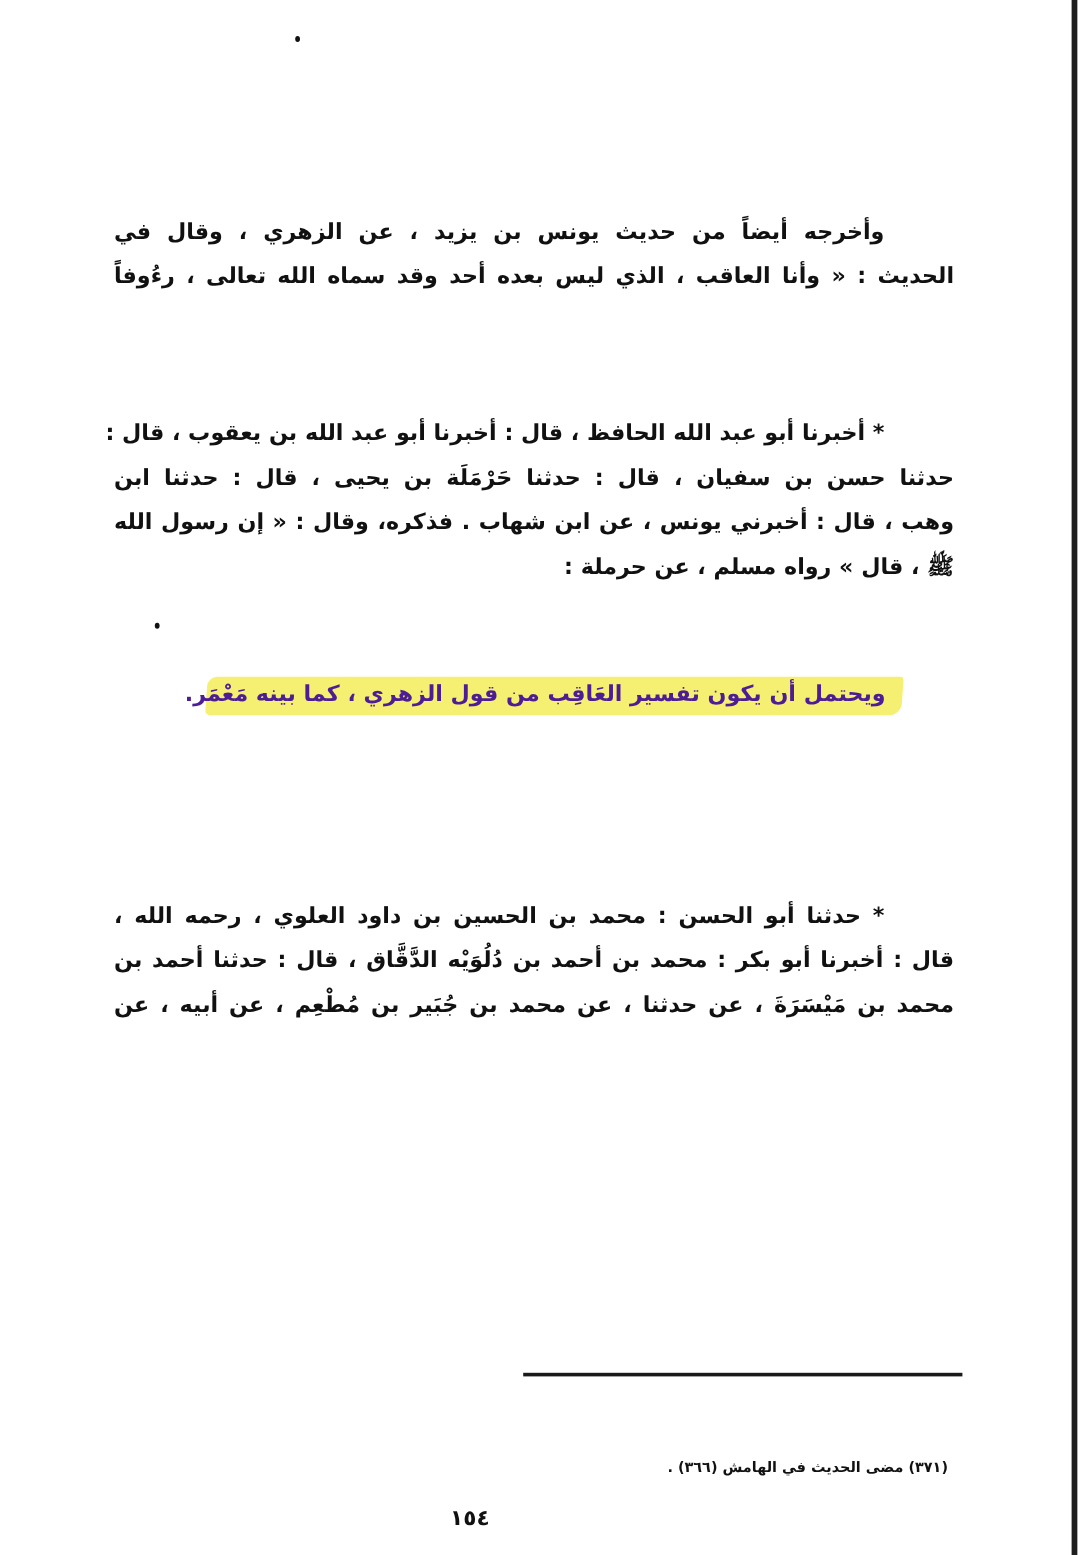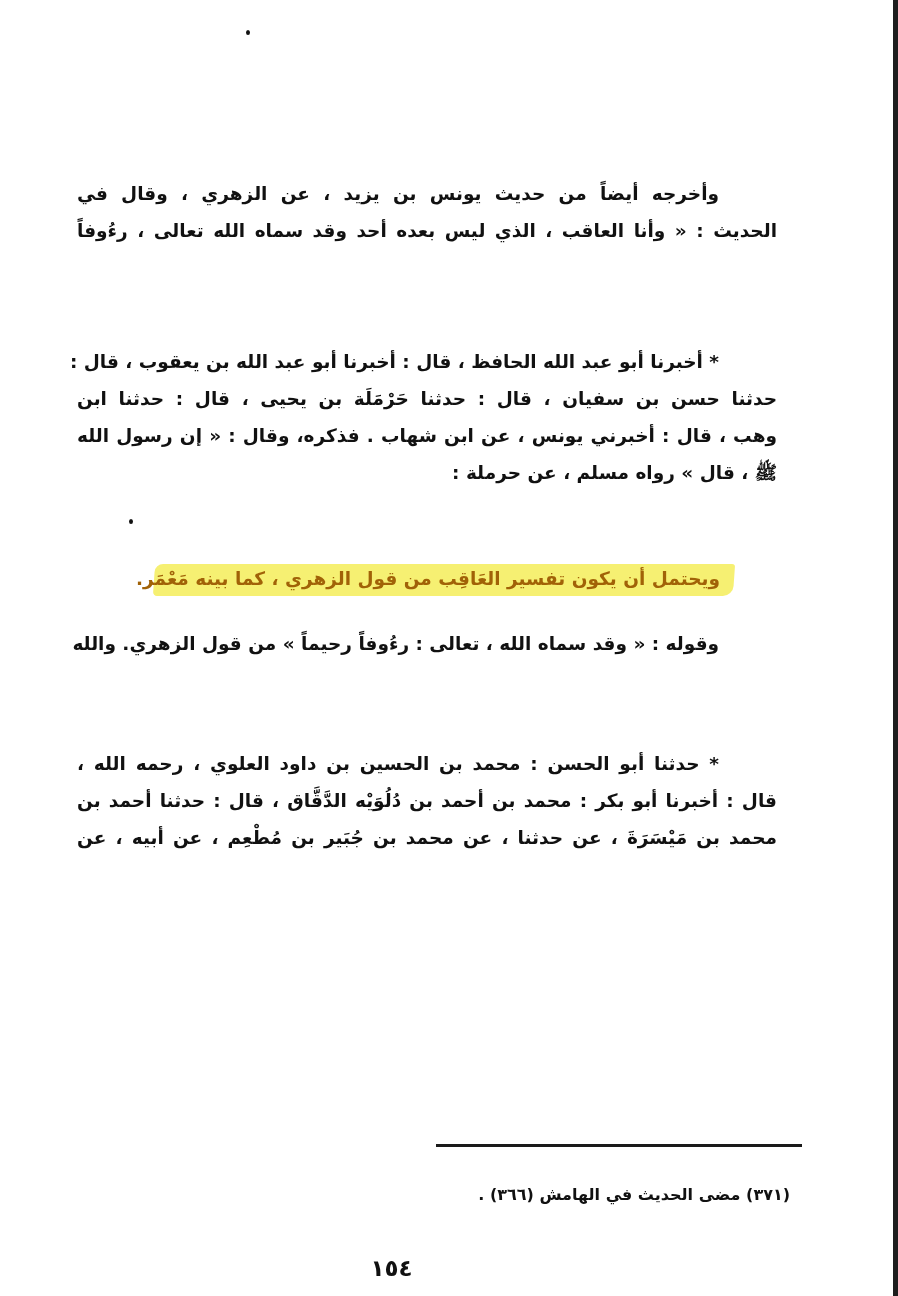--- a/index.html
+++ b/index.html
@@ -25,21 +25,21 @@
     }
     .speck {
       position: absolute;
       width: 4px;
       height: 5px;
       border-radius: 50%;
       background: #111;
     }
     .page {
       position: absolute;
-      left: 77px;
+      left: 95px;
       top: 0;
       width: 700px;
       height: 1113px;
       direction: rtl;
     }
     .para {
       position: absolute;
       left: 0;
       right: 0;
       font-size: 18.5px;
@@ -80,47 +80,47 @@
       opacity: 0.95;
     }
     .highlight-text {
       position: relative;
       font-size: 18.5px;
       font-weight: bold;
       line-height: 34px;
       text-align: right;
       padding-right: 14px;
       white-space: nowrap;
-      color: #a16207;
+      color: #4c1d95;
     }
     .footnote-rule {
       position: absolute;
       left: 436px;
       top: 1144px;
       width: 366px;
       height: 3px;
       background: #1a1a1a;
     }
     .footnote {
       position: absolute;
       right: 108px;
-      top: 1180px;
+      top: 1208px;
       direction: rtl;
-      font-size: 16px;
+      font-size: 12px;
       font-weight: bold;
       line-height: 30px;
       white-space: nowrap;
     }
     .page-number {
       position: absolute;
       left: 0;
       width: 783px;
       top: 1255px;
       text-align: center;
-      font-size: 23px;
+      font-size: 18px;
       font-weight: bold;
       direction: rtl;
     }
   </style>
 </head>
 <body>
 
 <div class="right-edge"></div>
 <div class="speck" style="left:246px;top:30px;"></div>
 <div class="speck" style="left:129px;top:519px;"></div>
@@ -133,21 +133,20 @@
   </div>
 
   <div class="para" style="top:343px;">
     <span class="line first">* أخبرنا أبو عبد الله الحافظ ، قال : أخبرنا أبو عبد الله بن يعقوب ، قال :</span>
     <span class="line">حدثنا حسن بن سفيان ، قال : حدثنا حَرْمَلَة بن يحيى ، قال : حدثنا ابن</span>
     <span class="line">وهب ، قال : أخبرني يونس ، عن ابن شهاب . فذكره، وقال : « إن رسول الله</span>
     <span class="line last">ﷺ ، قال » رواه مسلم ، عن حرملة :</span>
   </div>
 
   <div class="para" style="top:625px;">
-    <span class="line first">وقوله : « وقد سماه الله ، تعالى : رءُوفاً رحيماً » من قول الزهري. والله</span>
   </div>
 
   <div class="para" style="top:745px;">
     <span class="line first">* حدثنا أبو الحسن : محمد بن الحسين بن داود العلوي ، رحمه الله ،</span>
     <span class="line">قال : أخبرنا أبو بكر : محمد بن أحمد بن دُلُوَيْه الدَّقَّاق ، قال : حدثنا أحمد بن</span>
     <span class="line">محمد بن مَيْسَرَةَ ، عن حدثنا ، عن محمد بن جُبَير بن مُطْعِم ، عن أبيه ، عن</span>
   </div>
 
 
   <div class="highlight-wrap">

